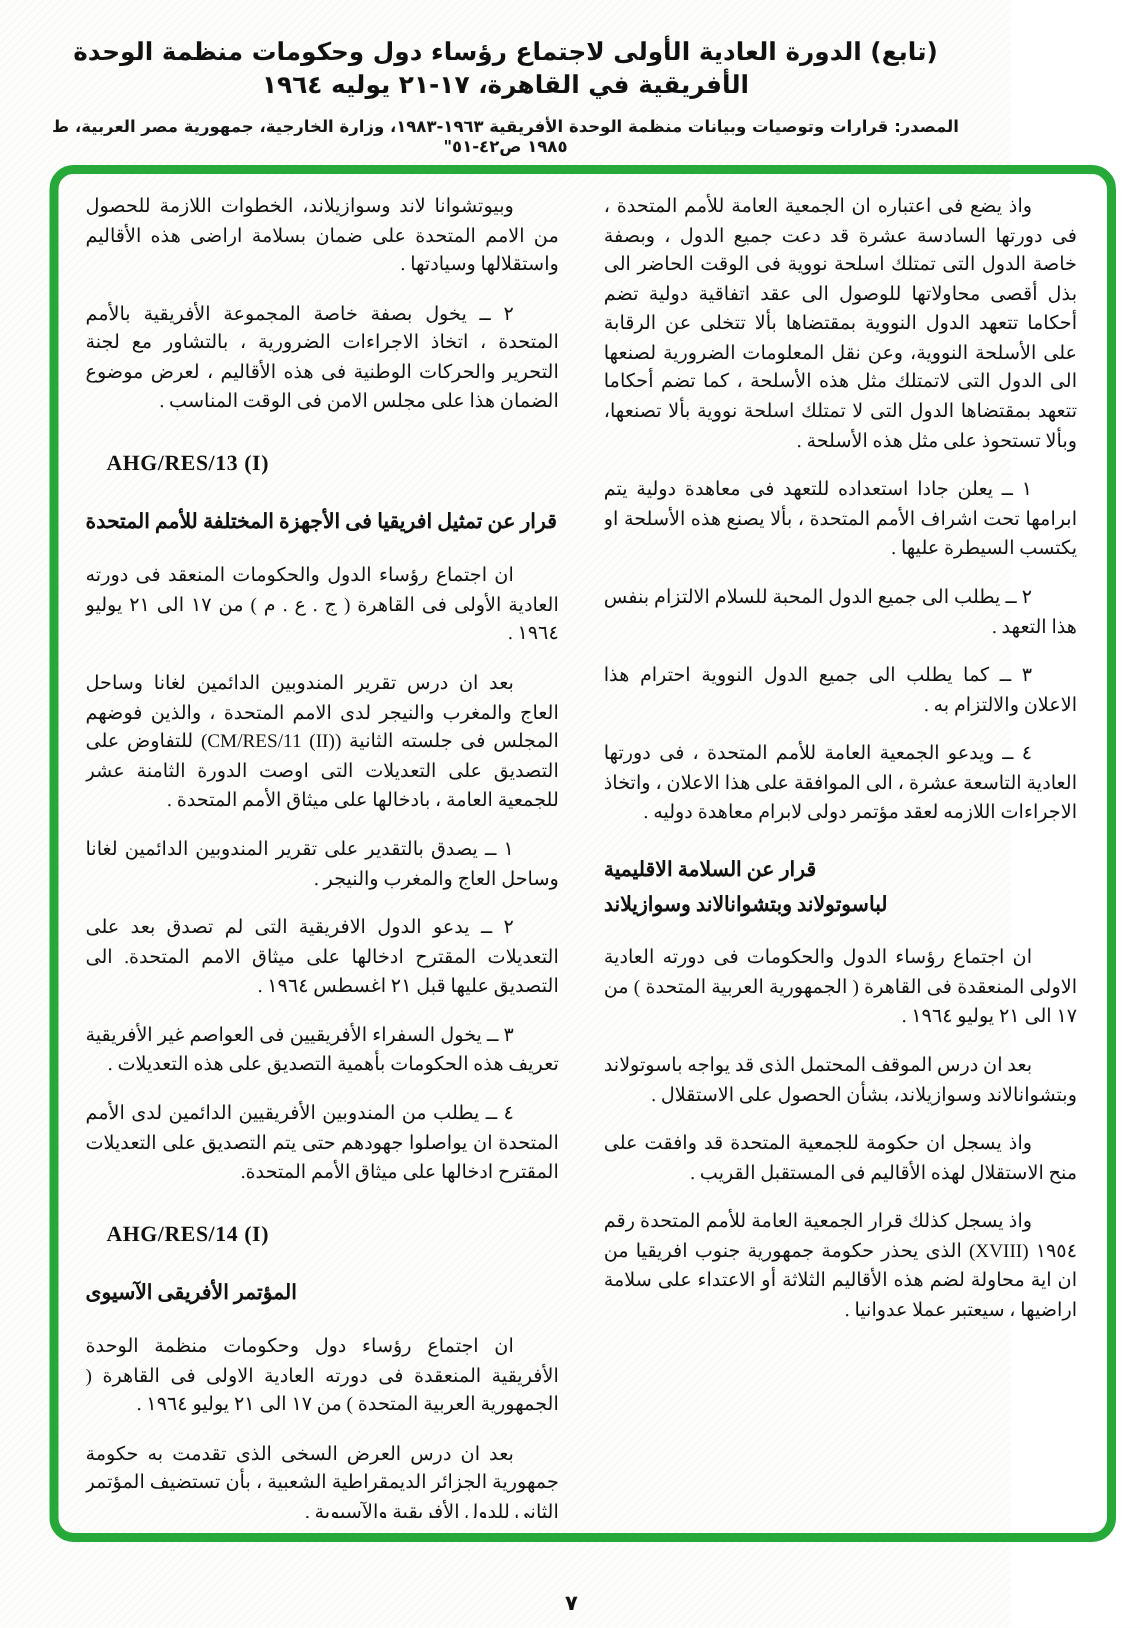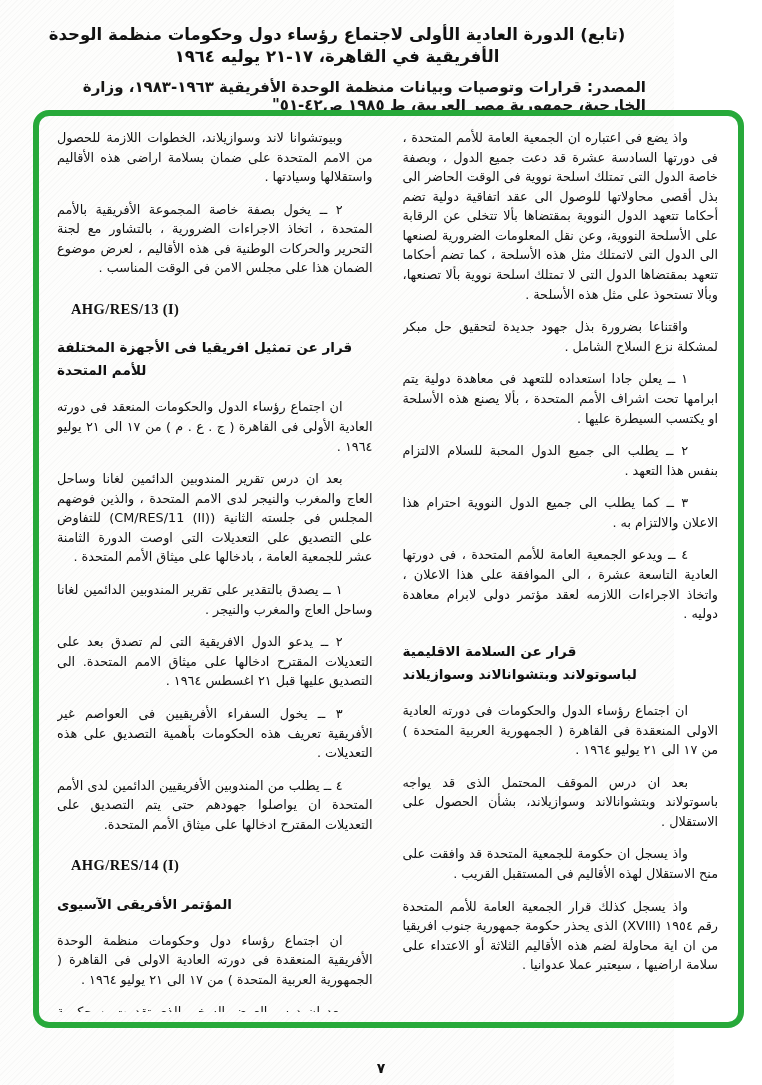--- a/index.html
+++ b/index.html
@@ -25,25 +25,24 @@
     text-align: center;
     padding: 24px 28px 0 28px;
   }
   .doc-title {
     font-size: 16.5px;
     font-weight: bold;
     line-height: 1.35;
     letter-spacing: 0.2px;
   }
   .doc-source {
-    font-size: 15px;
+    font-size: 11px;
     font-weight: bold;
     margin-top: 9px;
     color: #161616;
-    text-align: right;
   }
   
   .frame {
     position: absolute;
     left: 33px; top: 110px;
     width: 711px; height: 918px;
     border: 6px solid #27a93a;
     border-radius: 16px;
     overflow: hidden;
     background: transparent;
@@ -57,21 +56,21 @@
     height: 100%;
   }
   .col {
     width: 324px;
     direction: rtl;
     text-align: justify;
     font-size: 12.8px;
     line-height: 1.53;
     overflow: hidden;
   }
-  .block { margin: 0 0 13px 0; }
+  .block { margin: 0 0 13px 0; font-family: Liberation Serif, serif; }
   .paragraph { text-indent: 30px; }
   .ref {
     direction: ltr;
     text-align: left;
     font-family: Liberation Serif, serif;
     font-weight: bold;
     font-size: 14.5px;
     letter-spacing: 0.4px;
     padding-left: 14px;
     margin: 20px 0 16px 0;
@@ -104,21 +103,20 @@
 
   <div class="header">
     <div class="doc-title">(تابع)  الدورة العادية الأولى لاجتماع رؤساء دول وحكومات منظمة الوحدة الأفريقية في القاهرة، ١٧-٢١ يوليه ١٩٦٤</div>
     <div class="doc-source">المصدر: قرارات وتوصيات وبيانات منظمة الوحدة الأفريقية ١٩٦٣-١٩٨٣، وزارة الخارجية، جمهورية مصر العربية، ط ١٩٨٥ ص٤٢-٥١"</div>
   </div>
 
   <div class="frame" style="border-color: rgb(39, 169, 58);">
     <div class="columns">
       <div class="col">
           <div class="block paragraph">واذ يضع فى اعتباره ان الجمعية العامة للأمم المتحدة ، فى دورتها السادسة عشرة قد دعت جميع الدول ، وبصفة خاصة الدول التى تمتلك اسلحة نووية فى الوقت الحاضر الى بذل أقصى محاولاتها للوصول الى عقد اتفاقية دولية تضم أحكاما تتعهد الدول النووية بمقتضاها بألا تتخلى عن الرقابة على الأسلحة النووية، وعن نقل المعلومات الضرورية لصنعها الى الدول التى لاتمتلك مثل هذه الأسلحة ، كما تضم أحكاما تتعهد بمقتضاها الدول التى لا تمتلك اسلحة نووية بألا تصنعها، وبألا تستحوذ على مثل هذه الأسلحة .</div>
-          <div class="block paragraph">واقتناعا بضرورة بذل جهود جديدة لتحقيق حل مبكر لمشكلة نزع السلاح الشامل .</div>
           <div class="block paragraph">١ ــ يعلن جادا استعداده للتعهد فى معاهدة دولية يتم ابرامها تحت اشراف الأمم المتحدة ، بألا يصنع هذه الأسلحة او يكتسب السيطرة عليها .</div>
           <div class="block paragraph">٢ ــ يطلب الى جميع الدول المحبة للسلام الالتزام بنفس هذا التعهد .</div>
           <div class="block paragraph">٣ ــ كما يطلب الى جميع الدول النووية احترام هذا الاعلان والالتزام به .</div>
           <div class="block paragraph">٤ ــ ويدعو الجمعية العامة للأمم المتحدة ، فى دورتها العادية التاسعة عشرة ، الى الموافقة على هذا الاعلان ، واتخاذ الاجراءات اللازمه لعقد مؤتمر دولى لابرام معاهدة دوليه .</div>
           <div class="block heading">قرار عن السلامة الاقليمية
 لباسوتولاند وبتشوانالاند وسوازيلاند</div>
           <div class="block paragraph">ان اجتماع رؤساء الدول والحكومات فى دورته العادية الاولى المنعقدة فى القاهرة ( الجمهورية العربية المتحدة ) من ١٧ الى ٢١ يوليو ١٩٦٤ .</div>
           <div class="block paragraph">بعد ان درس الموقف المحتمل الذى قد يواجه باسوتولاند وبتشوانالاند وسوازيلاند، بشأن الحصول على الاستقلال .</div>
           <div class="block paragraph">واذ يسجل ان حكومة للجمعية المتحدة قد وافقت على منح الاستقلال لهذه الأقاليم فى المستقبل القريب .</div>
           <div class="block paragraph">واذ يسجل كذلك قرار الجمعية العامة للأمم المتحدة رقم ١٩٥٤ (XVIII) الذى يحذر حكومة جمهورية جنوب افريقيا من ان اية محاولة لضم هذه الأقاليم الثلاثة أو الاعتداء على سلامة اراضيها ، سيعتبر عملا عدوانيا .</div>

